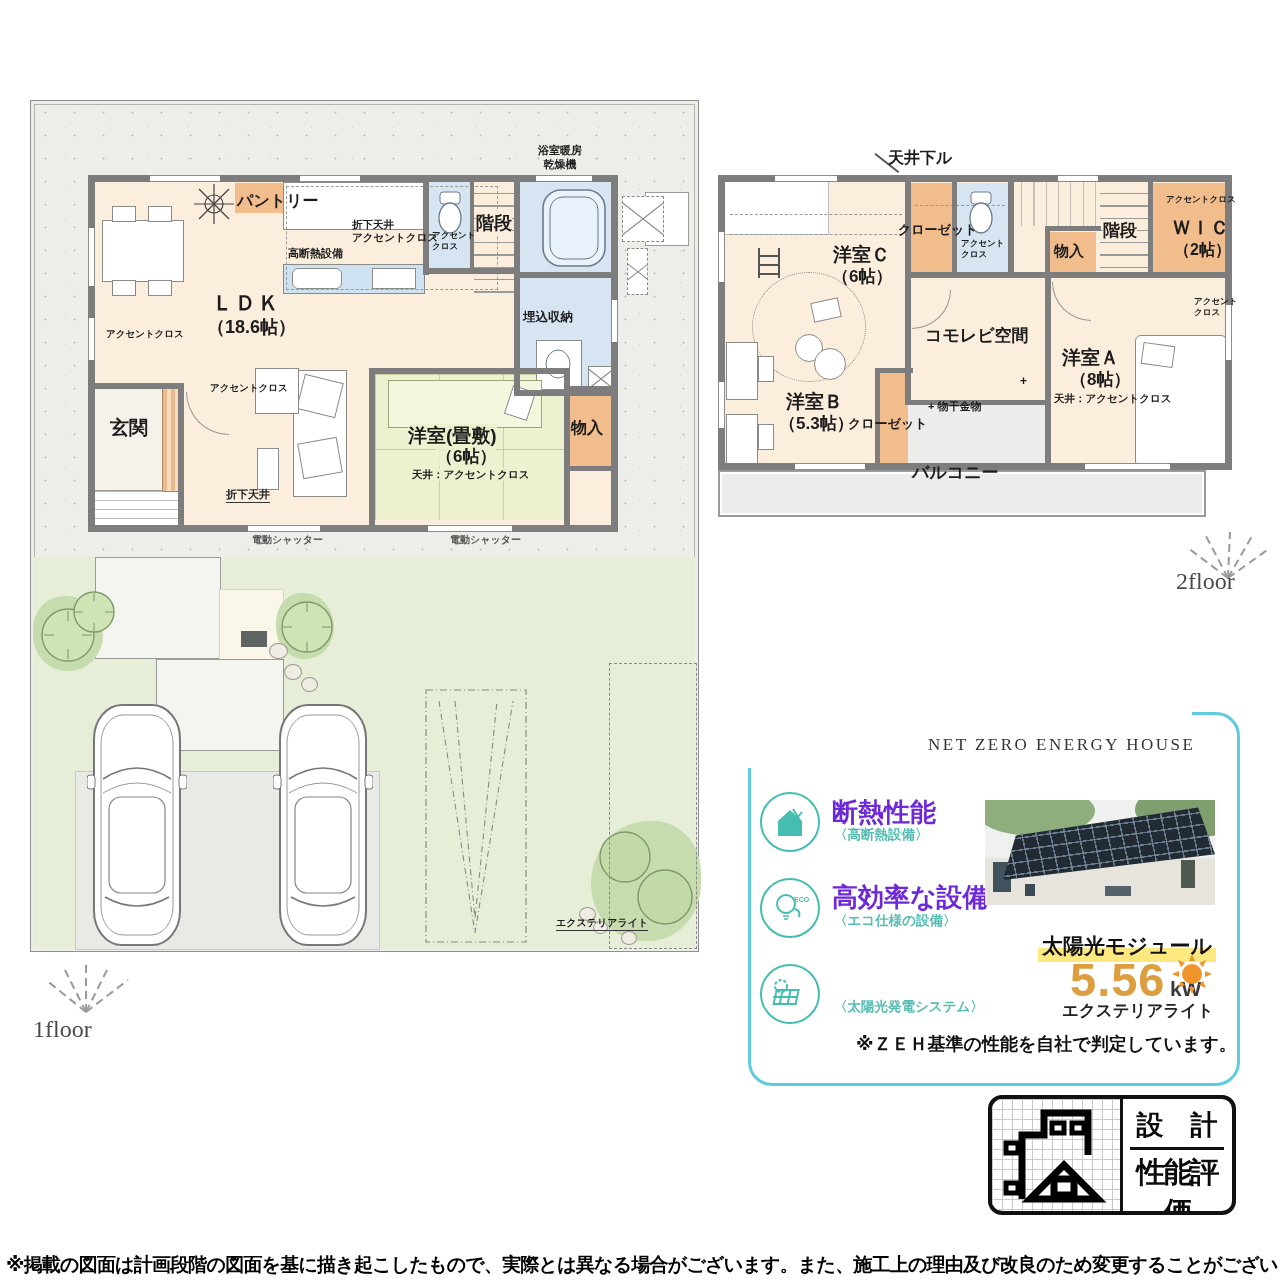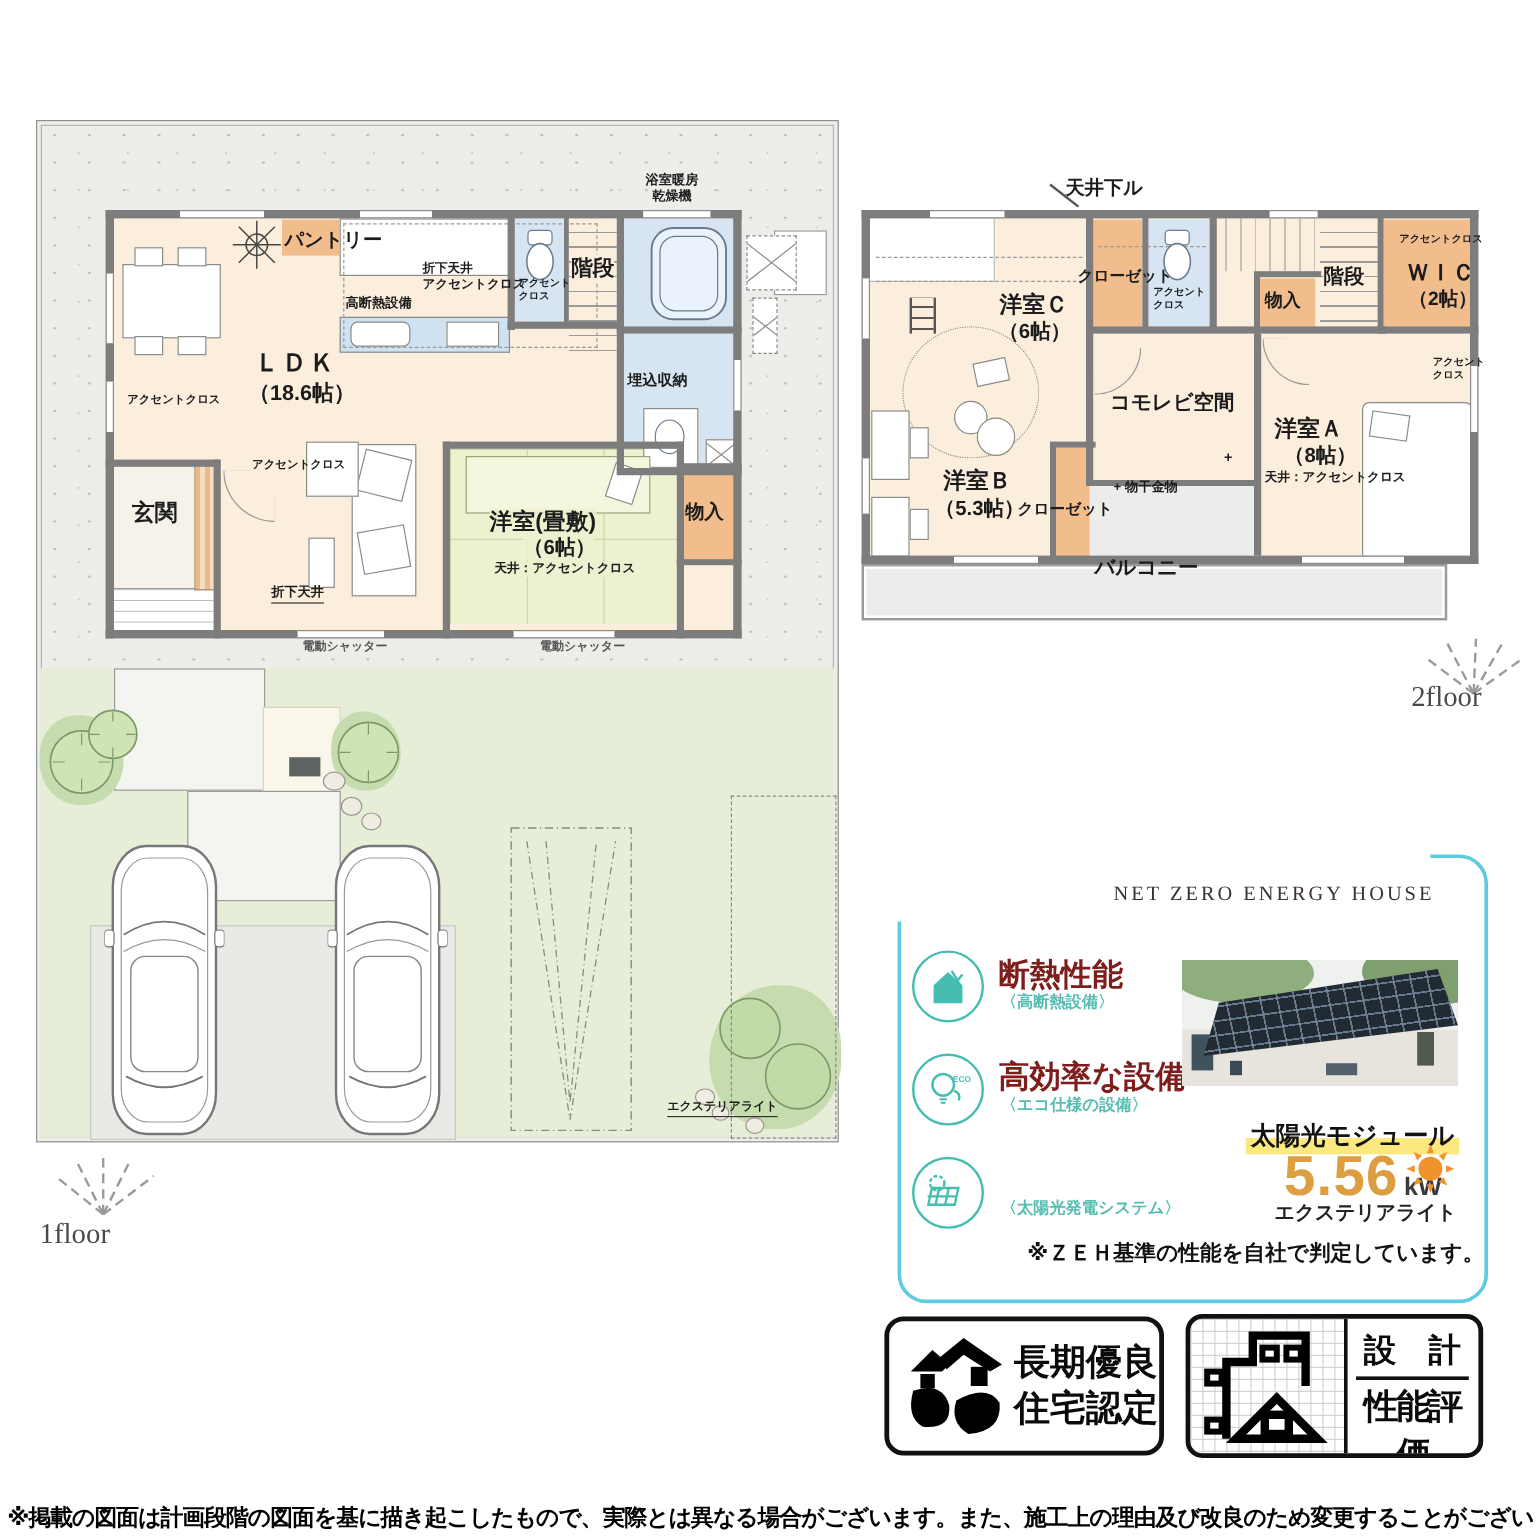--- a/index.html
+++ b/index.html
@@ -42,21 +42,21 @@
   .xbox::before{transform:translate(-50%,-50%) rotate(38deg);}
   .xbox::after{transform:translate(-50%,-50%) rotate(-38deg);}
   .arc{position:absolute;border-left:1.2px solid #999;border-bottom:1.2px solid #999;border-radius:0 0 0 100%;z-index:5;}
   .stripes{position:absolute;z-index:3;background:repeating-linear-gradient(90deg,#eab98c 0 4px,#f8dcc0 4px 8px);border:1px solid #a98a68;}
   .gray{color:#555;}
   .serif{font-family:"Liberation Serif","DejaVu Serif",serif;}
   
   #zehBorder{position:absolute;left:748px;top:712px;width:486px;height:368px;border:3.5px solid #5fcbdf;border-radius:24px;z-index:1;}
   #zehMask{position:absolute;left:740px;top:700px;width:452px;height:68px;background:#fff;z-index:2;}
   .zfeat-circle{position:absolute;width:56px;height:56px;border:2.5px solid #45bdb1;border-radius:50%;z-index:3;display:flex;align-items:center;justify-content:center;}
-  .zfeat-title{position:absolute;color:#7f1d1d;font-weight:700;z-index:3;}
+  .zfeat-title{position:absolute;color:#6d28d9;font-weight:700;z-index:3;}
   .zfeat-sub{position:absolute;color:#55bcb1;font-weight:600;z-index:3;}
   
   .badge{position:absolute;border:4.5px solid #111;border-radius:16px;background:#fff;z-index:2;}
   .gridbg{background-image:linear-gradient(#c9c9c9 1px,transparent 1px),linear-gradient(90deg,#c9c9c9 1px,transparent 1px);background-size:10px 10px;}
   .rays line{stroke:#9a9a98;stroke-width:2;}
 </style>
 </head>
 <body>
 
 <div id="page">
@@ -437,34 +437,20 @@
         <path d="M42 22 l-7 -3 v6 Z"></path>
         <path d="M8 8 l7 3 -4 4 Z"></path>
         <path d="M36 8 l-3 7 -4 -4 Z"></path>
         <path d="M8 36 l3 -7 4 4 Z"></path>
         <path d="M36 36 l-7 -3 4 -4 Z"></path>
       </g>
   </svg>
   <div class="abs" style="left:1062px;top:1000px;font-size:16.5px;font-weight:700;color:#222;z-index:3;">エクステリアライト</div>
   <div class="abs" style="left:856px;top:1032px;font-size:18px;font-weight:700;color:#111;z-index:3;">※ＺＥＨ基準の性能を自社で判定しています。</div>
 
-  <div class="badge" style="left:737px;top:1097px;width:225px;height:108px;">
-    <svg style="position:absolute;left:10px;top:8px;" width="92" height="92" viewBox="0 0 92 92">
-      <path d="M8 34 L26 16 L40 28 L34 34 Z" fill="#000"></path>
-      <path d="M30 24 L52 6 L84 28 L74 34 L52 20 L38 32 Z" fill="#000"></path>
-      <rect x="16" y="36" width="12" height="12" fill="#000"></rect>
-      <rect x="58" y="30" width="14" height="16" fill="#000"></rect>
-      <path d="M10 50 Q34 42 40 62 Q42 82 18 80 Q4 72 10 50 Z" fill="#000"></path>
-      <path d="M46 58 Q72 44 82 60 Q84 84 56 86 Q40 76 46 58 Z" fill="#000"></path>
-    </svg>
-    <div style="position:absolute;left:104px;top:16px;font-size:30px;font-weight:800;color:#0a0a0a;line-height:1.27;">
-      <div>長期優良</div>
-      <div>住宅認定</div>
-    </div>
-  </div>
 
   <div class="badge" style="left:988px;top:1095px;width:240px;height:112px;overflow:hidden;border-radius:14px;">
     <div class="gridbg" style="position:absolute;left:0;top:0;width:128px;height:112px;border-right:3px solid #111;">
       <svg width="128" height="112" viewBox="0 0 128 112">
         <g fill="none" stroke="#000" stroke-width="7">
           <path d="M30 100 V36 H52 V14 H96 V56"></path>
           <path d="M38 100 L72 66 L106 100 Z" fill="#fff"></path>
           <rect x="62" y="80" width="20" height="16" fill="#fff"></rect>
           <rect x="60" y="24" width="12" height="10" fill="#fff" stroke-width="5"></rect>
           <rect x="80" y="24" width="12" height="10" fill="#fff" stroke-width="5"></rect>

